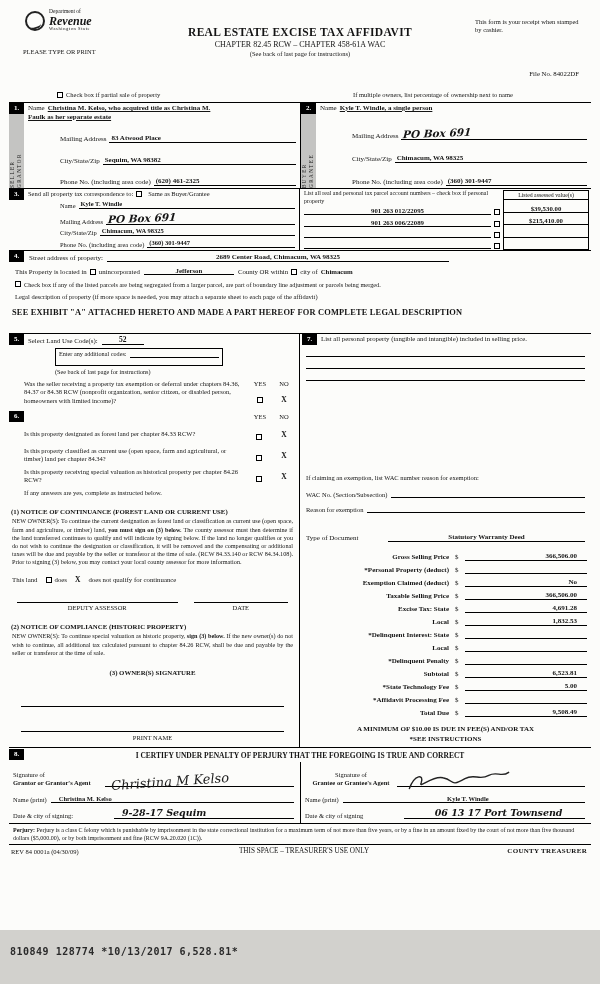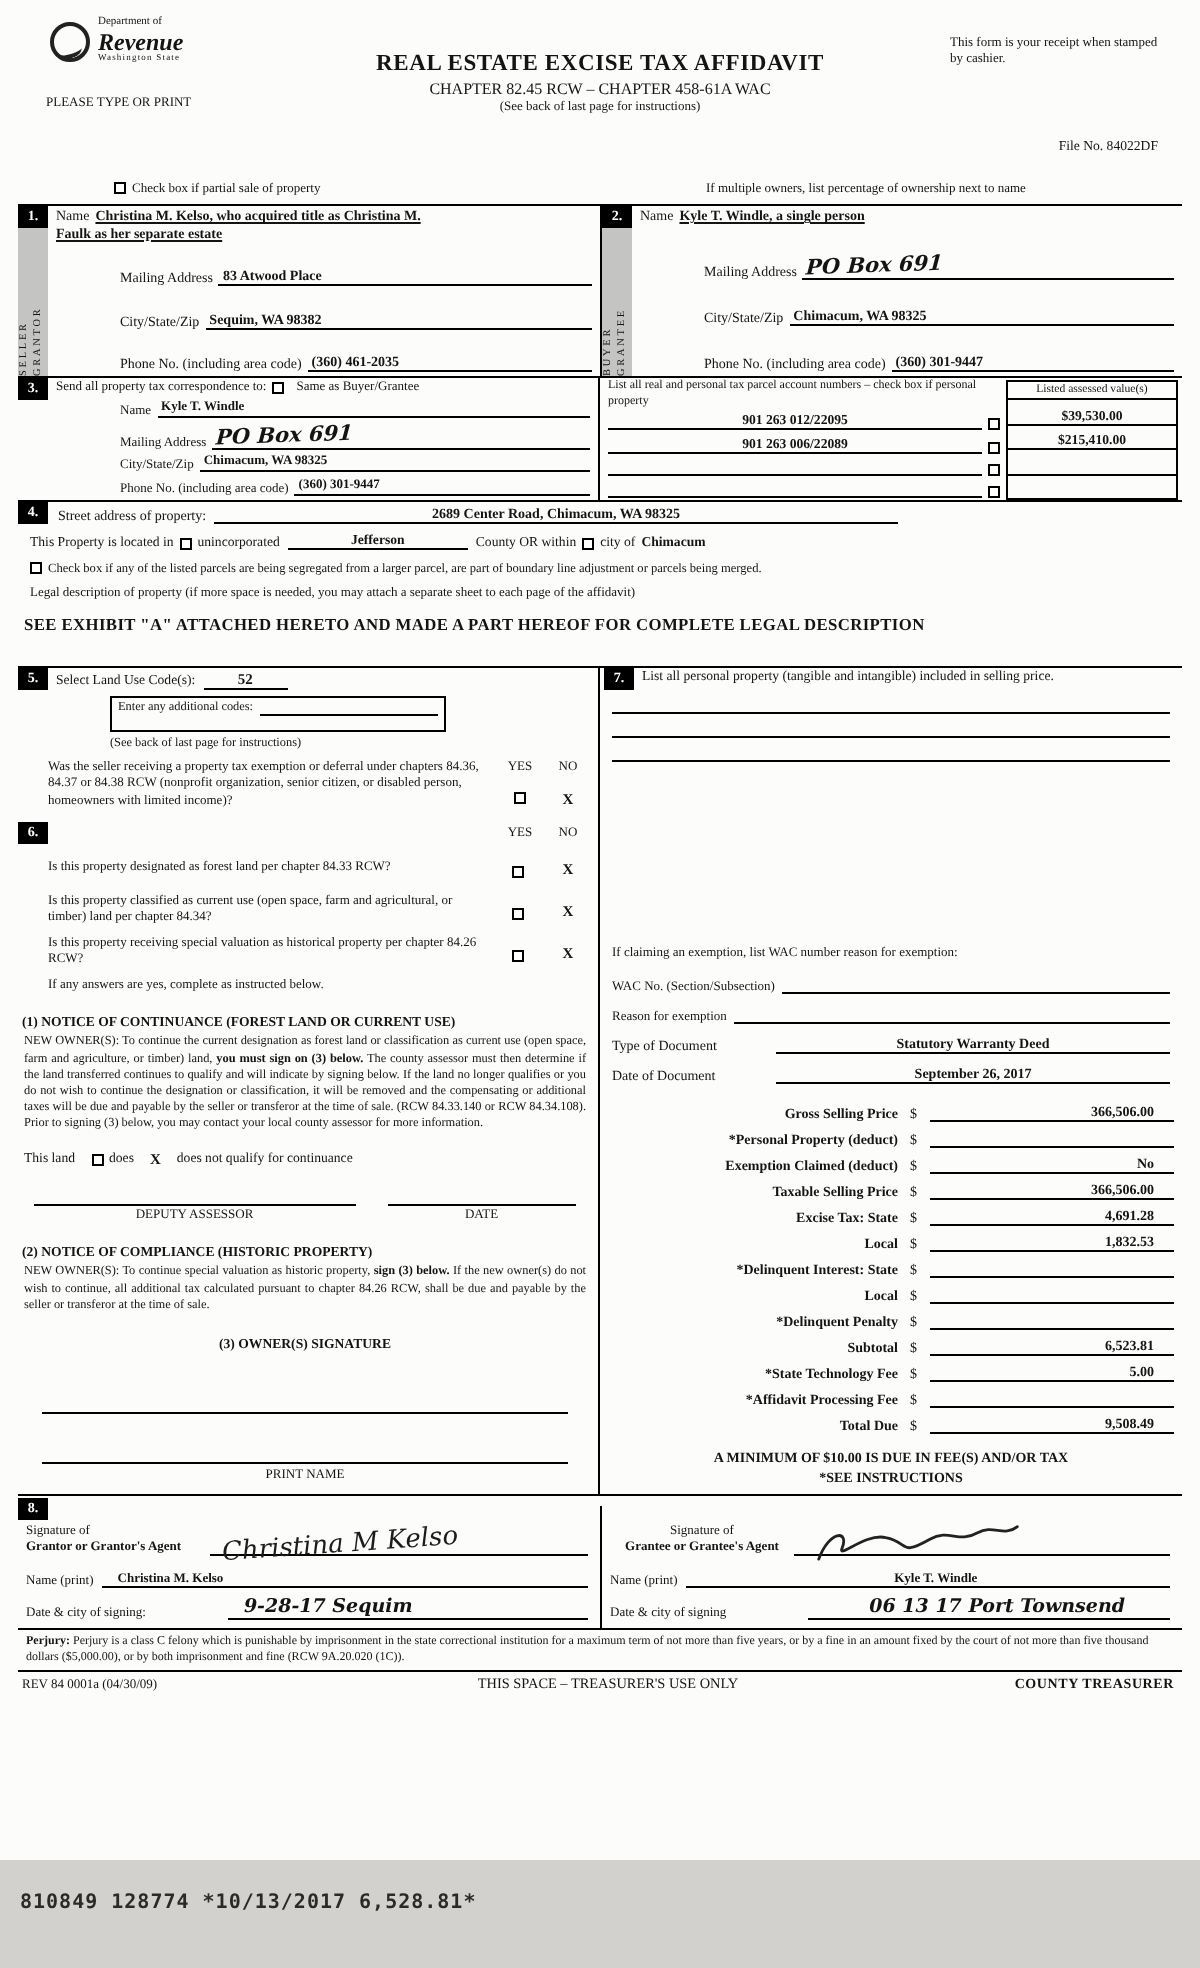--- a/index.html
+++ b/index.html
@@ -122,21 +122,21 @@
   .printlabel { text-align:center; font-size:6.5px; margin-top:2px; }
 
   .s7head { display:flex; }
   .s7label { flex:1; font-size:6.8px; line-height:1.3; padding:1px 4px 0 4px; }
   .blankline { border-bottom:1px solid #000; height:12px; margin:0 4px; }
   .s7spacer { flex:1; min-height:90px; }
   .exnote { font-size:6.5px; margin:2px 4px; }
   .wrow { display:flex; align-items:flex-end; font-size:6.5px; margin:6px 4px 0 4px; }
   .wrow .lab { white-space:nowrap; padding-right:4px; }
   .wrow .fill { flex:1; border-bottom:1px solid #000; height:9px; }
-  .tdrow { display:flex; align-items:flex-end; font-size:7px; margin:6px 4px 0 4px; }
+  .tdrow { display:flex; align-items:flex-end; font-size:7px; margin:20px 4px 0 4px; }
   .tdrow .lab { width:82px; flex:none; }
   .tdrow .val { flex:1; border-bottom:1px solid #000; font-weight:bold; text-align:center; }
   .money { margin:6px 2px 0 0; }
   .mrow { display:flex; align-items:flex-end; height:13px; font-size:7px; }
   .mlabel { flex:1; text-align:right; padding-right:6px; font-weight:bold; }
   .mdollar { width:10px; flex:none; }
   .mline { width:122px; flex:none; border-bottom:1px solid #000; text-align:right; font-weight:bold; padding-right:10px; min-height:9px; }
   .minnote { text-align:center; font-weight:bold; font-size:7px; margin-top:8px; }
   .minnote div + div { margin-top:2px; }
 
@@ -214,21 +214,21 @@
         <div class="field">
           <span class="flabel">Mailing Address</span>
           <span class="fvalue">83 Atwood Place</span>
         </div>
         <div class="field">
           <span class="flabel">City/State/Zip</span>
           <span class="fvalue">Sequim, WA 98382</span>
         </div>
         <div class="field">
           <span class="flabel">Phone No. (including area code)</span>
-          <span class="fvalue">(360) 461-2035</span>
+          <span class="fvalue">(620) 461-2325</span>
         </div>
       </div>
     </div>
     <div class="half12 buyer">
       <div class="edge">
         <div class="numbox">2.</div>
         <div class="strip">
           <span class="vword">BUYER</span>
           <span class="vword">GRANTEE</span>
         </div>
@@ -446,24 +446,20 @@
         <span class="fill"></span>
       </div>
       <div class="wrow">
         <span class="lab">Reason for exemption</span>
         <span class="fill"></span>
       </div>
       <div class="tdrow">
         <span class="lab">Type of Document</span>
         <span class="val">Statutory Warranty Deed</span>
       </div>
-      <div class="tdrow">
-        <span class="lab">Date of Document</span>
-        <span class="val">September 26, 2017</span>
-      </div>
 
       <div class="money">
         <div class="mrow">
           <span class="mlabel">Gross Selling Price</span>
           <span class="mdollar">$</span>
           <span class="mline">366,506.00</span>
         </div>
         <div class="mrow">
           <span class="mlabel">*Personal Property (deduct)</span>
           <span class="mdollar">$</span>
@@ -529,20 +525,21 @@
       <div class="minnote">
         <div>A MINIMUM OF $10.00 IS DUE IN FEE(S) AND/OR TAX</div>
         <div>*SEE INSTRUCTIONS</div>
       </div>
     </div>
   </div>
 
   <div class="s8">
     <div class="certrow">
       <span class="numbox">8.</span>
+      <span>I CERTIFY UNDER PENALTY OF PERJURY THAT THE FOREGOING IS TRUE AND CORRECT</span>
     </div>
     <div class="sighalves">
       <div class="shalf">
         <div class="sigrow">
           <div class="siglabel">
             <div>Signature of</div>
             <div class="b">Grantor or Grantor's Agent</div>
           </div>
           <div class="sigarea">
             <span class="handsig">Christina M Kelso</span>

